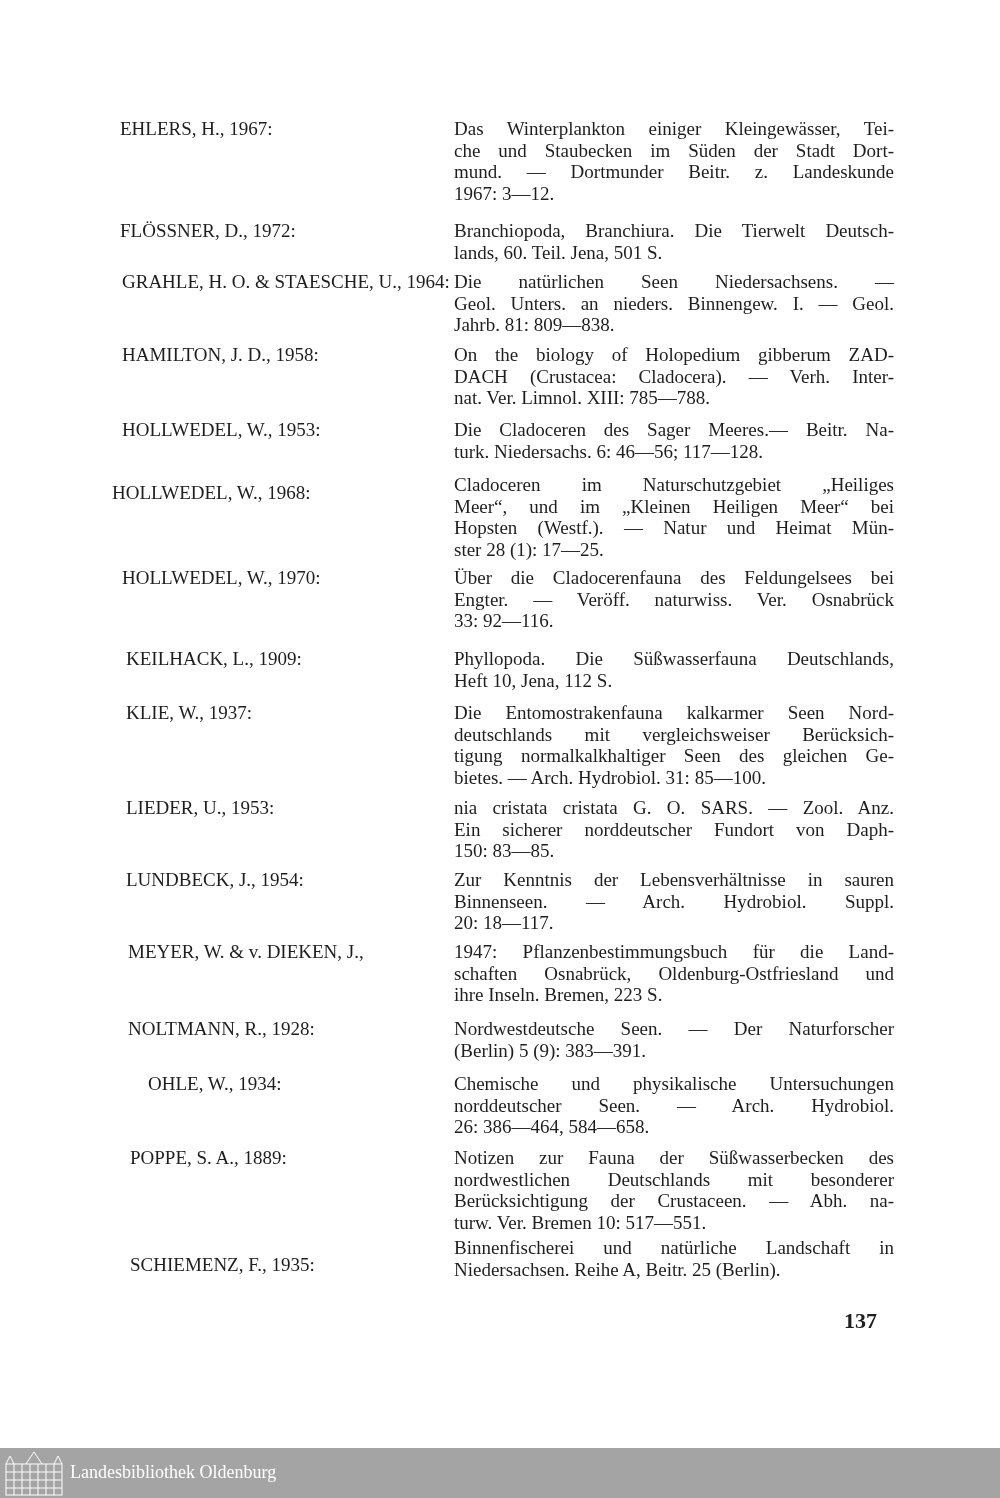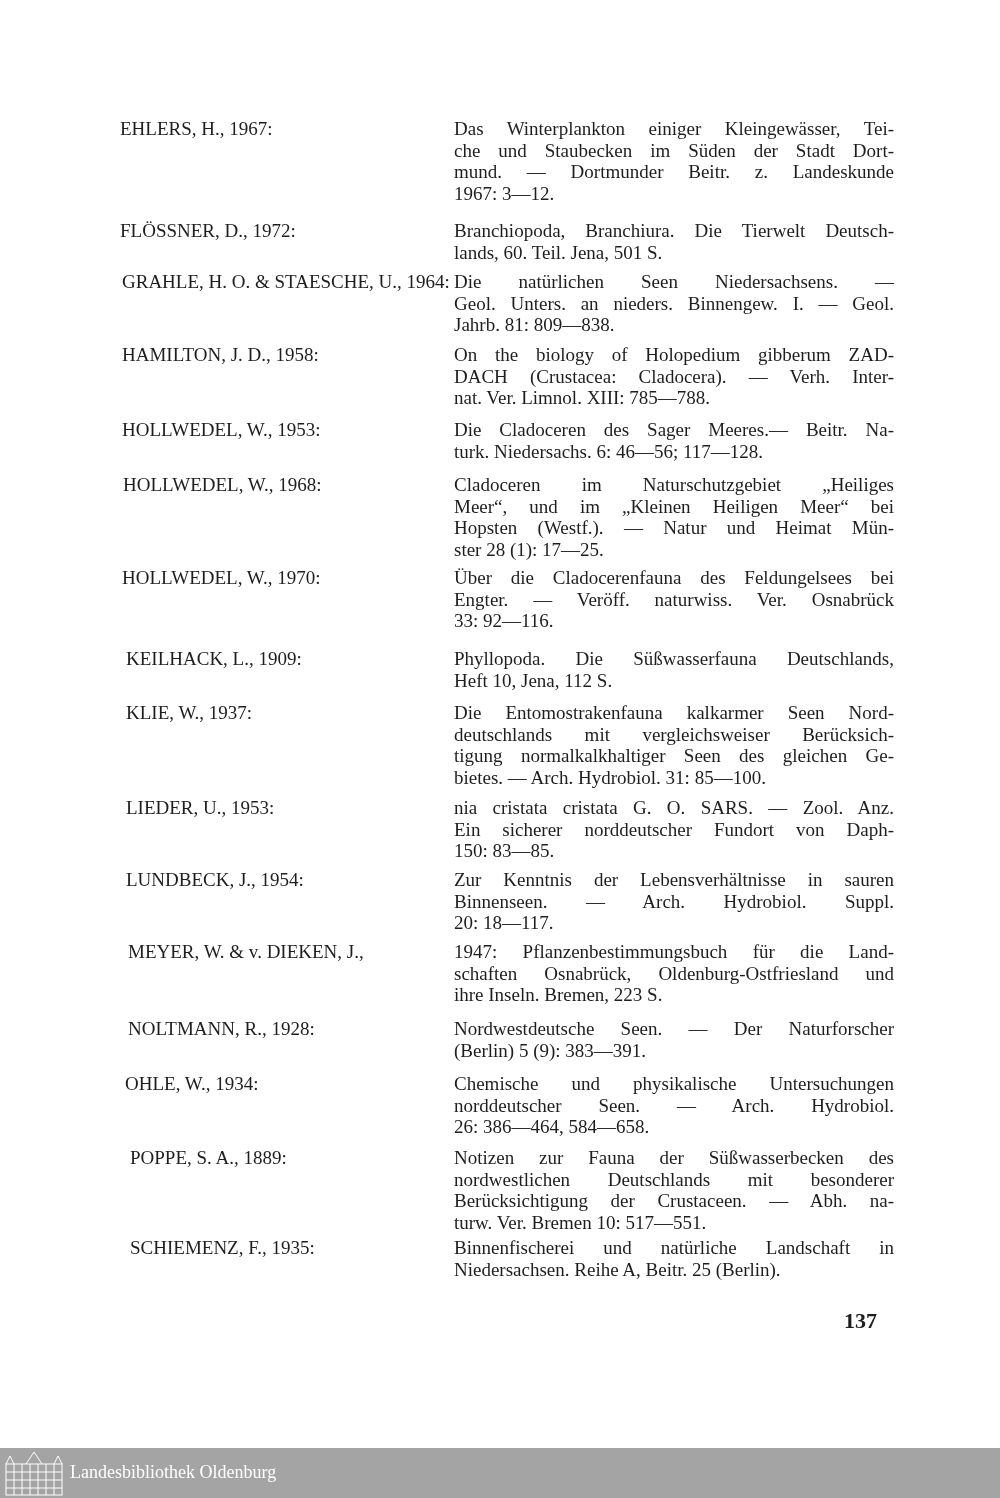--- a/index.html
+++ b/index.html
@@ -53,21 +53,21 @@
       </div>
     </div>
     <div class="entry" style="top: 419px;">
       <div class="author" style="left: 122px;">HOLLWEDEL, W., 1953:</div>
       <div class="ref">
         <span class="line">Die Cladoceren des Sager Meeres.— Beitr. Na-</span>
         <span class="line last">turk. Niedersachs. 6: 46—56; 117—128.</span>
       </div>
     </div>
     <div class="entry" style="top: 474px;">
-      <div class="author" style="left: 123px;">HOLLWEDEL, W., 1968:</div>
+      <div class="author" style="left: 112px; margin-top: 8px;">HOLLWEDEL, W., 1968:</div>
       <div class="ref">
         <span class="line">Cladoceren im Naturschutzgebiet „Heiliges</span>
         <span class="line">Meer“, und im „Kleinen Heiligen Meer“ bei</span>
         <span class="line">Hopsten (Westf.). — Natur und Heimat Mün-</span>
         <span class="line last">ster 28 (1): 17—25.</span>
       </div>
     </div>
     <div class="entry" style="top: 567px;">
       <div class="author" style="left: 122px;">HOLLWEDEL, W., 1970:</div>
       <div class="ref">
@@ -117,38 +117,38 @@
       </div>
     </div>
     <div class="entry" style="top: 1018px;">
       <div class="author" style="left: 128px;">NOLTMANN, R., 1928:</div>
       <div class="ref">
         <span class="line">Nordwestdeutsche Seen. — Der Naturforscher</span>
         <span class="line last">(Berlin) 5 (9): 383—391.</span>
       </div>
     </div>
     <div class="entry" style="top: 1073px;">
-      <div class="author" style="left: 125px;">OHLE, W., 1934:</div>
+      <div class="author" style="left: 148px;">OHLE, W., 1934:</div>
       <div class="ref">
         <span class="line">Chemische und physikalische Untersuchungen</span>
         <span class="line">norddeutscher Seen. — Arch. Hydrobiol.</span>
         <span class="line last">26: 386—464, 584—658.</span>
       </div>
     </div>
     <div class="entry" style="top: 1147px;">
       <div class="author" style="left: 130px;">POPPE, S. A., 1889:</div>
       <div class="ref">
         <span class="line">Notizen zur Fauna der Süßwasserbecken des</span>
         <span class="line">nordwestlichen Deutschlands mit besonderer</span>
         <span class="line">Berücksichtigung der Crustaceen. — Abh. na-</span>
         <span class="line last">turw. Ver. Bremen 10: 517—551.</span>
       </div>
     </div>
     <div class="entry" style="top: 1237px;">
-      <div class="author" style="left: 130px;">SCHIEMENZ, F., 1935:</div>
+      <div class="author" style="left: 130px; margin-top: 17px;">SCHIEMENZ, F., 1935:</div>
       <div class="ref">
         <span class="line">Binnenfischerei und natürliche Landschaft in</span>
         <span class="line last">Niedersachsen. Reihe A, Beitr. 25 (Berlin).</span>
       </div>
     </div>
   </div>
 
 <div class="page-num">137</div>
 
 <div class="footer">

